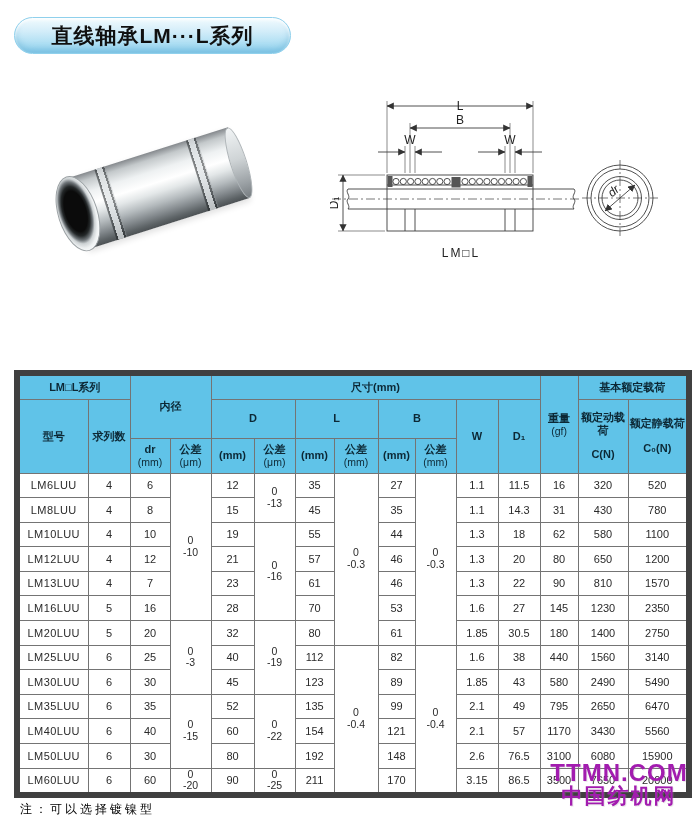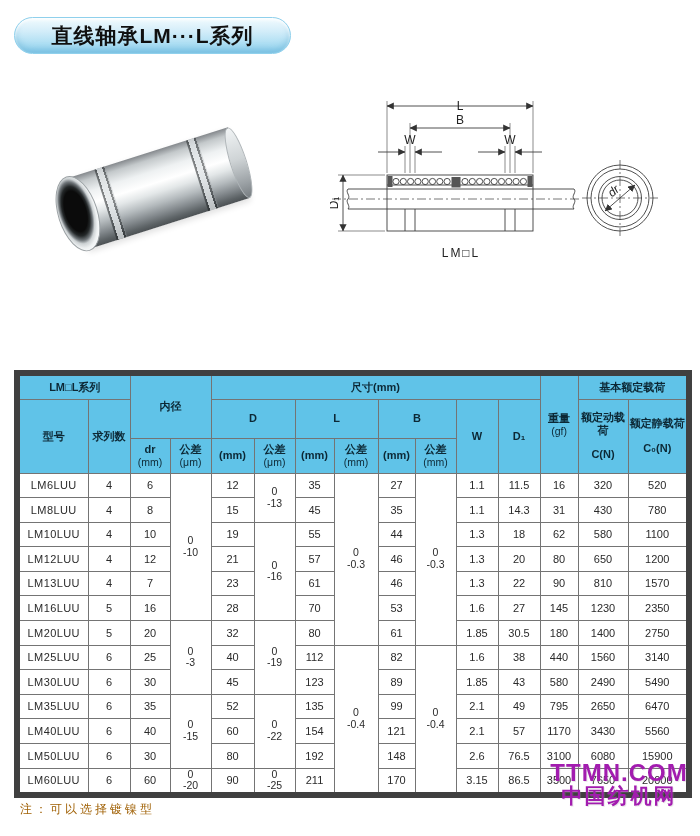--- a/index.html
+++ b/index.html
@@ -44,21 +44,21 @@
   table.spec thead tr:nth-child(3){height:35px}
   table.spec tbody tr{height:24.6px}
   table.spec tbody td{background:#fff;font-size:11px;color:#2a2a2a}
   table.spec td.model{letter-spacing:.4px}
   table.spec td.tol{font-size:10.5px;line-height:1.12}
   .unit{font-weight:normal;font-size:10.5px}
   th.load div{display:block}
   th.load{vertical-align:middle}
   th.load .gap{height:12px}
   
-  .note{position:absolute;left:20px;top:801px;font-size:12px;color:#a16207;letter-spacing:3px}
+  .note{position:absolute;left:20px;top:801px;font-size:12px;color:#000000;letter-spacing:3px}
   .watermark{position:absolute;left:538px;top:761px;width:162px;text-align:center;
     font-weight:bold;color:#a21caf;line-height:1.0;
     text-shadow:1px 1px 0 rgba(170,170,170,.25)}
   .watermark .w1{font-size:24px;letter-spacing:1px}
   .watermark .w2{font-size:21px;letter-spacing:2px}
 </style>
 </head>
 <body>
 
 <div class="title-pill">

